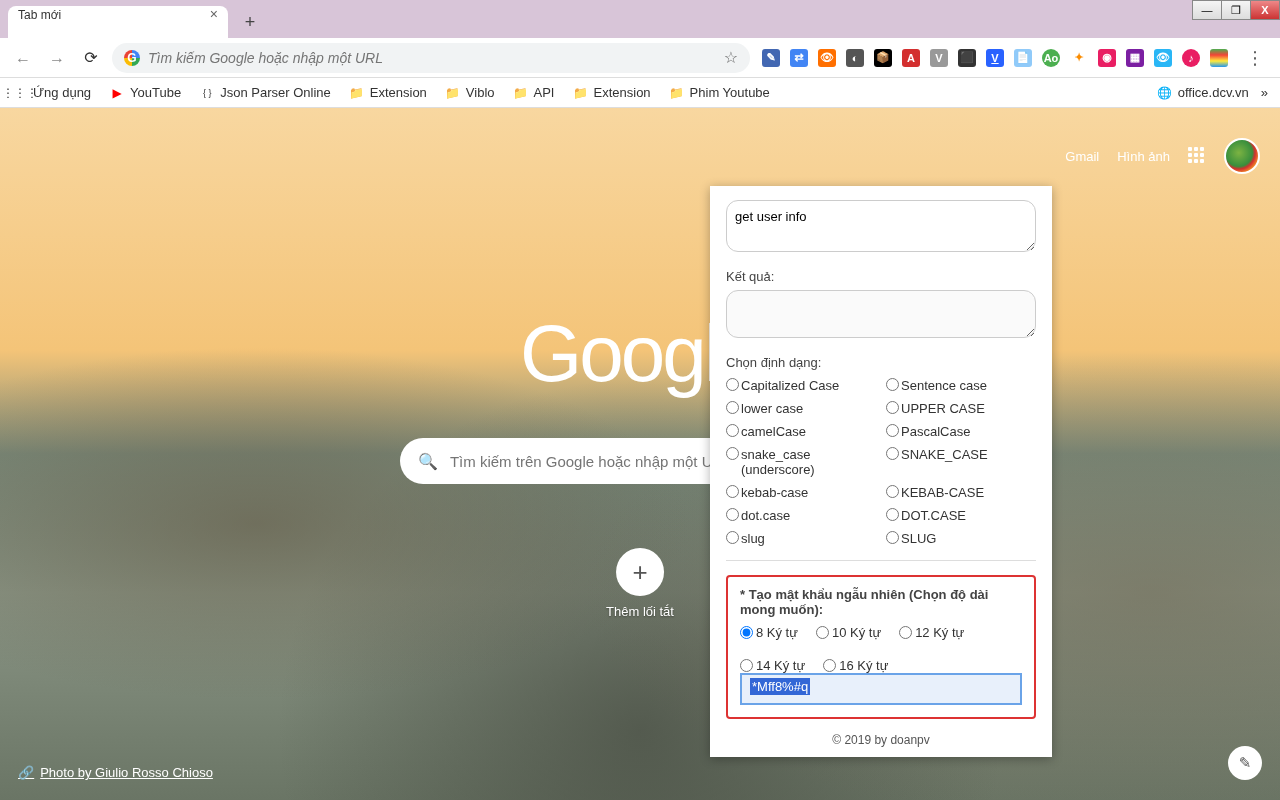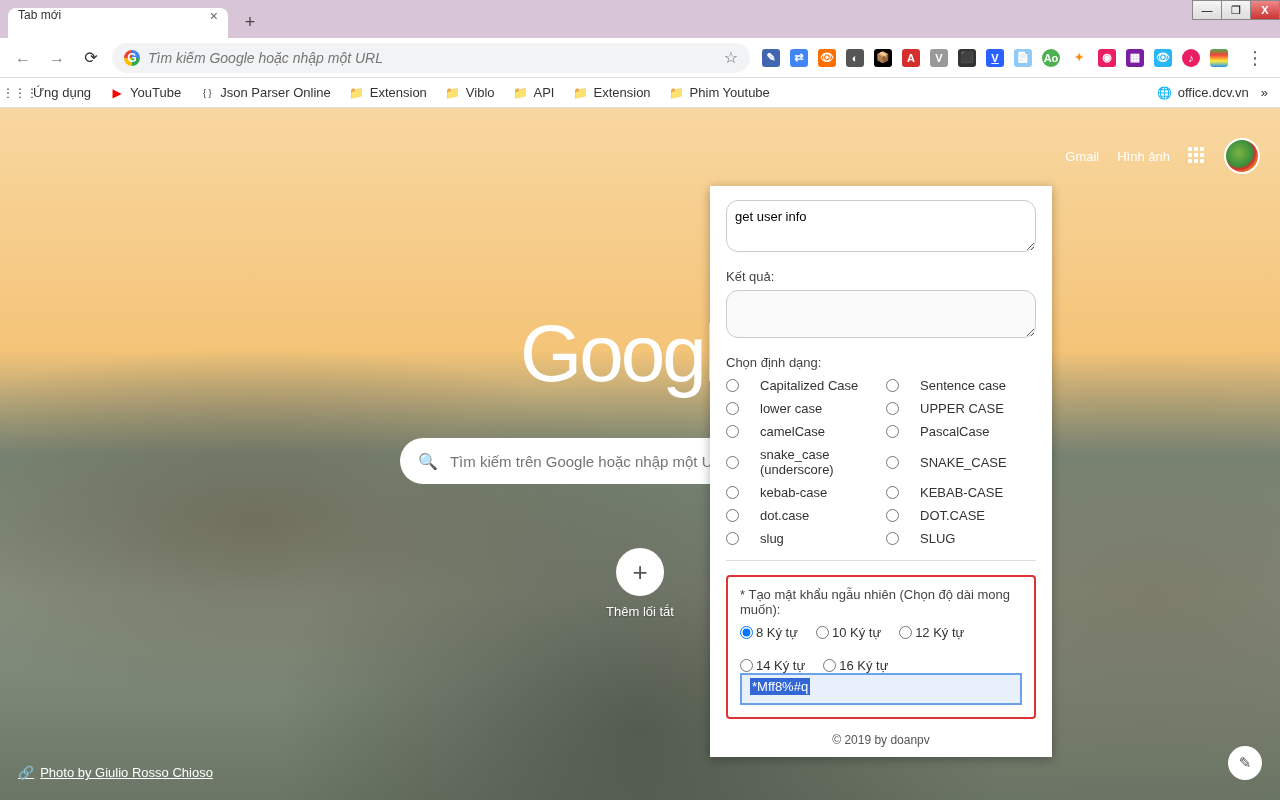--- a/index.html
+++ b/index.html
@@ -5,21 +5,21 @@
 * { margin: 0; padding: 0; box-sizing: border-box; font-family: -apple-system, BlinkMacSystemFont, "Segoe UI", Arial, sans-serif; }
 body { width: 1280px; height: 800px; overflow: hidden; background: #d8c5d8; position: relative; }
 
 
 .window-controls { position: absolute; top: 0; right: 0; display: flex; height: 22px; z-index: 100; }
 .wc-btn { width: 30px; height: 20px; border: 1px solid #888; background: linear-gradient(#f5f5f5,#ddd); display: flex; align-items: center; justify-content: center; font-size: 11px; margin-left: -1px; }
 .wc-close { background: linear-gradient(#e88,#c33); color: #fff; font-weight: bold; }
 
 
 .tab-bar { height: 38px; background: #d8c5d8; display: flex; align-items: flex-end; padding-left: 8px; padding-top: 8px; }
-.tab { height: 30px; min-width: 220px; background: #fff; border-radius: 8px 8px 0 0; display: flex; align-items: flex-start; padding: 0 10px; font-size: 12px; color: #333; position: relative; }
+.tab { height: 30px; min-width: 220px; background: #fff; border-radius: 8px 8px 0 0; display: flex; align-items: flex-end; padding: 16px 10px; font-size: 12px; color: #333; position: relative; }
 .tab-close { margin-left: auto; font-size: 14px; color: #666; cursor: pointer; }
 .new-tab { width: 28px; height: 28px; border-radius: 50%; display: flex; align-items: center; justify-content: center; font-size: 18px; color: #444; margin-left: 8px; margin-bottom: 2px; cursor: pointer; }
 
 
 .addr-bar { height: 40px; background: #fff; display: flex; align-items: center; padding: 0 10px; gap: 8px; border-bottom: 1px solid #ddd; }
 .nav-btn { width: 26px; height: 26px; display: flex; align-items: center; justify-content: center; color: #888; font-size: 16px; border-radius: 50%; cursor: pointer; }
 .nav-btn.active { color: #333; }
 .omnibox { flex: 1; height: 30px; background: #f1f3f4; border-radius: 15px; display: flex; align-items: center; padding: 0 12px; gap: 8px; }
 .omnibox input { flex: 1; border: none; background: transparent; outline: none; font-size: 14px; color: #666; font-style: italic; }
 .star { color: #666; font-size: 16px; }
@@ -54,25 +54,25 @@
 .photo-credit { position: absolute; bottom: 20px; left: 18px; color: #fff; font-size: 13px; text-decoration: underline; display: flex; align-items: center; gap: 6px; }
 .edit-pencil { position: absolute; bottom: 20px; right: 18px; width: 34px; height: 34px; background: #fff; border-radius: 50%; display: flex; align-items: center; justify-content: center; font-size: 15px; color: #555; }
 
 
 .ext-popup { position: absolute; top: 78px; left: 710px; width: 342px; background: #fff; box-shadow: 0 2px 10px rgba(0,0,0,0.3); padding: 14px 16px 10px; font-size: 13px; color: #333; z-index: 50; }
 .ext-label { margin-bottom: 6px; color: #444; }
 .ext-textarea { width: 100%; min-height: 52px; border: 1px solid #ccc; border-radius: 12px; padding: 8px; font-size: 13px; resize: both; font-family: inherit; margin-bottom: 14px; }
 .ext-textarea.result { min-height: 46px; background: #fafafa; }
 .format-section { margin-bottom: 14px; }
 .format-grid { display: grid; grid-template-columns: 1fr 1fr; gap: 8px 10px; margin-top: 8px; }
-.radio-item { display: flex; align-items: center; gap: 21px; font-size: 13px; }
+.radio-item { display: flex; align-items: flex-start; gap: 2px; font-size: 13px; }
 .radio-item input { margin: 0; }
 .divider { border: none; border-top: 1px solid #ddd; margin: 8px 0 14px; }
 .password-box { border: 2px solid #d33; border-radius: 4px; padding: 10px 12px 12px; }
-.pw-label { color: #444; margin-bottom: 8px; font-size: 13px; }
+.pw-label { color: #444; margin-bottom: 8px; font-size: 13px; font-weight: bold; }
 .pw-options { display: flex; gap: 18px; flex-wrap: wrap; margin-bottom: 0; font-size: 13px; }
 .pw-options label { display: flex; align-items: center; gap: 3px; }
 .pw-output { width: 100%; height: 32px; border: 2px solid #6aa3e8; background: #e8f0fb; padding: 4px 8px; font-size: 13px; }
 .pw-output-text { background: #3367d6; color: #fff; padding: 1px 2px; }
 .copyright { text-align: center; font-size: 12px; color: #555; margin-top: 14px; }
 
 .search-mag { font-size: 16px; color: #888; }
 .g-icon { width: 16px; height: 16px; display: inline-flex; align-items: center; justify-content: center; font-weight: bold; font-size: 12px; }
 .g-multi { background: conic-gradient(#4285f4 0 90deg, #34a853 90deg 180deg, #fbbc05 180deg 270deg, #ea4335 270deg); border-radius: 50%; color: #fff; }
 </style>

